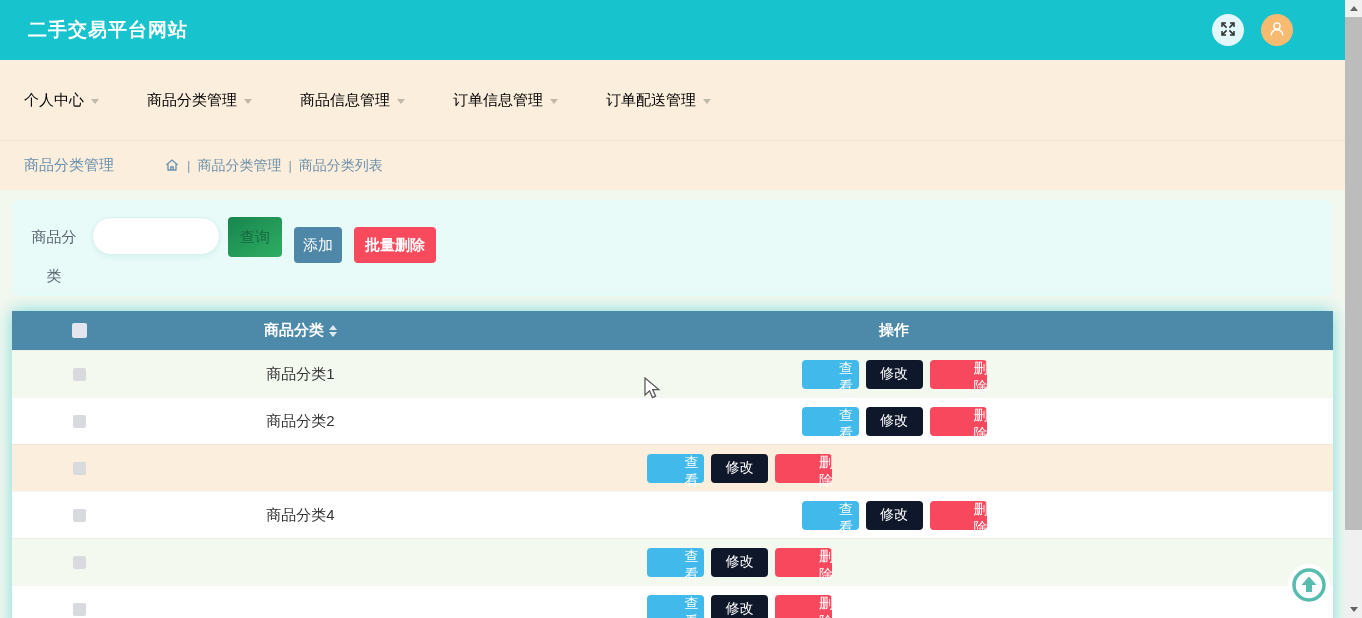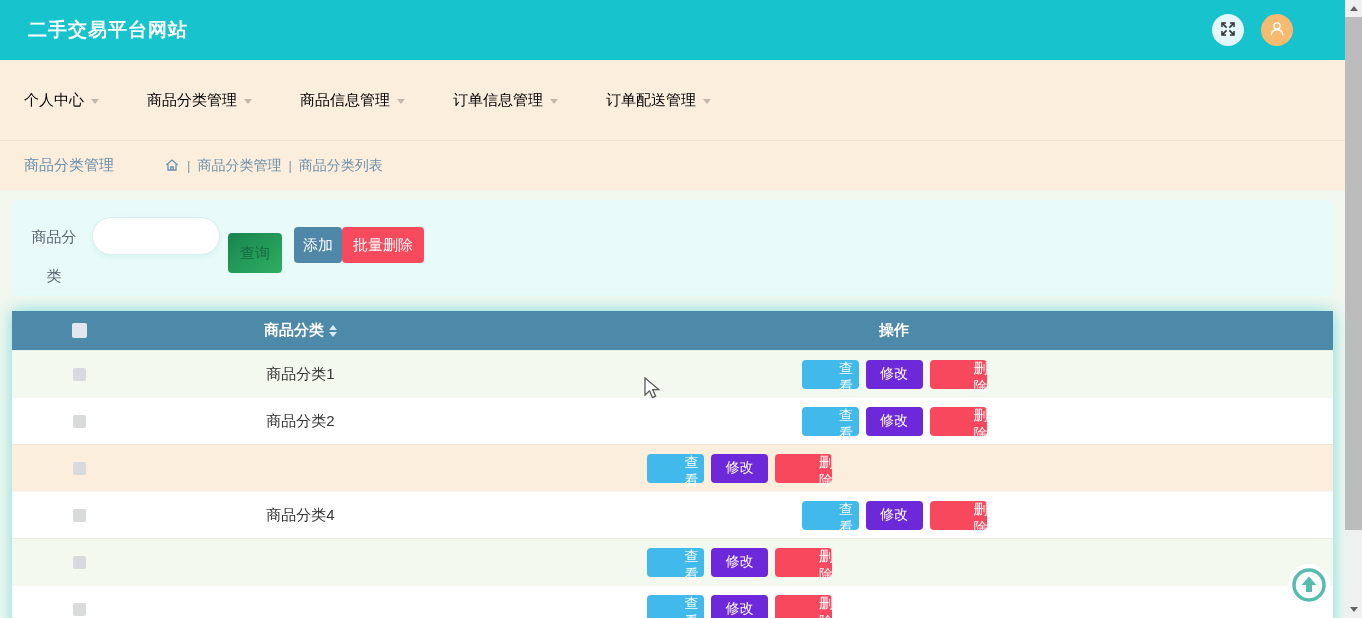--- a/index.html
+++ b/index.html
@@ -25,43 +25,43 @@
   .section-title { margin-right:50px; }
   .breadcrumb { display:flex; align-items:center; gap:7px; font-size:14px; color:#6d8fa9; }
   .crumb-sep { color:#7d9bb2; font-size:13px; }
   .home-icon svg { display:block; margin-top:-2px; }
 
   
   .search-panel { margin:10px 12px 0 12px; height:96px; background:#e8fbf9; border-radius:6px; display:flex; align-items:flex-start; padding:17px 0 0 18px; }
   .search-label { width:48px; text-align:center; font-size:15px; color:#5a6470; line-height:39px; }
   .search-input { width:128px; height:38px; margin-left:14px; border:1px solid #d9f0ec; border-radius:19px; background:#ffffff; outline:none; padding:0 14px; font-size:14px; box-shadow:0 2px 5px rgba(120,190,185,0.15); }
   .btn { border:none; border-radius:4px; cursor:pointer; font-size:15px; font-family:inherit; }
-  .query-btn { margin-left:8px; margin-top:16px; width:54px; height:40px; background:linear-gradient(145deg,#18854e, #2fae63); color:#156b41; }
+  .query-btn { margin-left:8px; margin-top:0; width:54px; height:40px; background:linear-gradient(145deg,#18854e, #2fae63); color:#156b41; }
   .add-btn { margin-left:12px; margin-top:10px; width:48px; height:36px; background:#4f87a8; color:#ffffff; }
-  .batch-del-btn { margin-top:10px; width:82px; height:36px; background:#f74a5c; color:#ffffff; }
+  .batch-del-btn { margin-left:12px; margin-top:10px; width:82px; height:36px; background:#f74a5c; color:#ffffff;font-weight:bold; }
 
   
   .table-panel { margin:15px 12px 0 12px; background:#ffffff; box-shadow:0 0 16px rgba(23,195,205,0.55); }
   .thead { height:39px; background:#4d89a8; color:#ffffff; display:flex; align-items:center; font-size:15px; font-weight:bold; }
   .col-check { width:134px; display:flex; justify-content:center; align-items:center; }
   .col-cat { width:309px; display:flex; justify-content:center; align-items:center; }
   .col-act { flex:1; display:flex; justify-content:center; align-items:flex-start; }
   .trow { height:47px; display:flex; align-items:center; font-size:15px; color:#333333; background:#ffffff; border-top:1px solid rgba(0,0,0,0.04); }
   .trow.alt { background:#f4f9f0; }
   .trow.hovered { background:#fbeedd; color:#7e9cb8; }
   .cb { background:#e3e6ec; border-radius:2px; cursor:pointer; }
   .cb-head { width:15px; height:15px; }
   .cb-row { width:13px; height:13px; background:#d9dade; }
   .sort-icon { display:inline-flex; flex-direction:column; gap:2px; margin-left:5px; }
   .tri-up { width:0; height:0; border-left:4px solid transparent; border-right:4px solid transparent; border-bottom:5px solid #dceaf2; }
   .tri-down { width:0; height:0; border-left:4px solid transparent; border-right:4px solid transparent; border-top:5px solid #dceaf2; }
   .action-group { display:flex; gap:7px; }
   .action-btn { width:57px; height:29px; border:none; border-radius:4px; color:#ffffff; font-size:14px; cursor:pointer; font-family:inherit; }
   .view-btn { background:#41b9ea;padding-left:32px; }
-  .edit-btn { background:#6d28d9; }
+  .edit-btn { background:#0f172a; }
   .del-btn { background:#f8485e;padding-left:44px; }
 
   
   .back-top { position:absolute; left:1287px; top:563px; width:44px; height:44px; border:none; background:transparent; padding:0; cursor:pointer; }
 
   
   .scrollbar { position:absolute; right:0; top:0; width:17px; height:618px; background:#f0f0f0; }
   .sb-arrow { position:absolute; left:0; width:17px; height:17px; display:flex; align-items:center; justify-content:center; cursor:pointer; }
   .sb-up { top:0; }
   .sb-down { bottom:0; }

